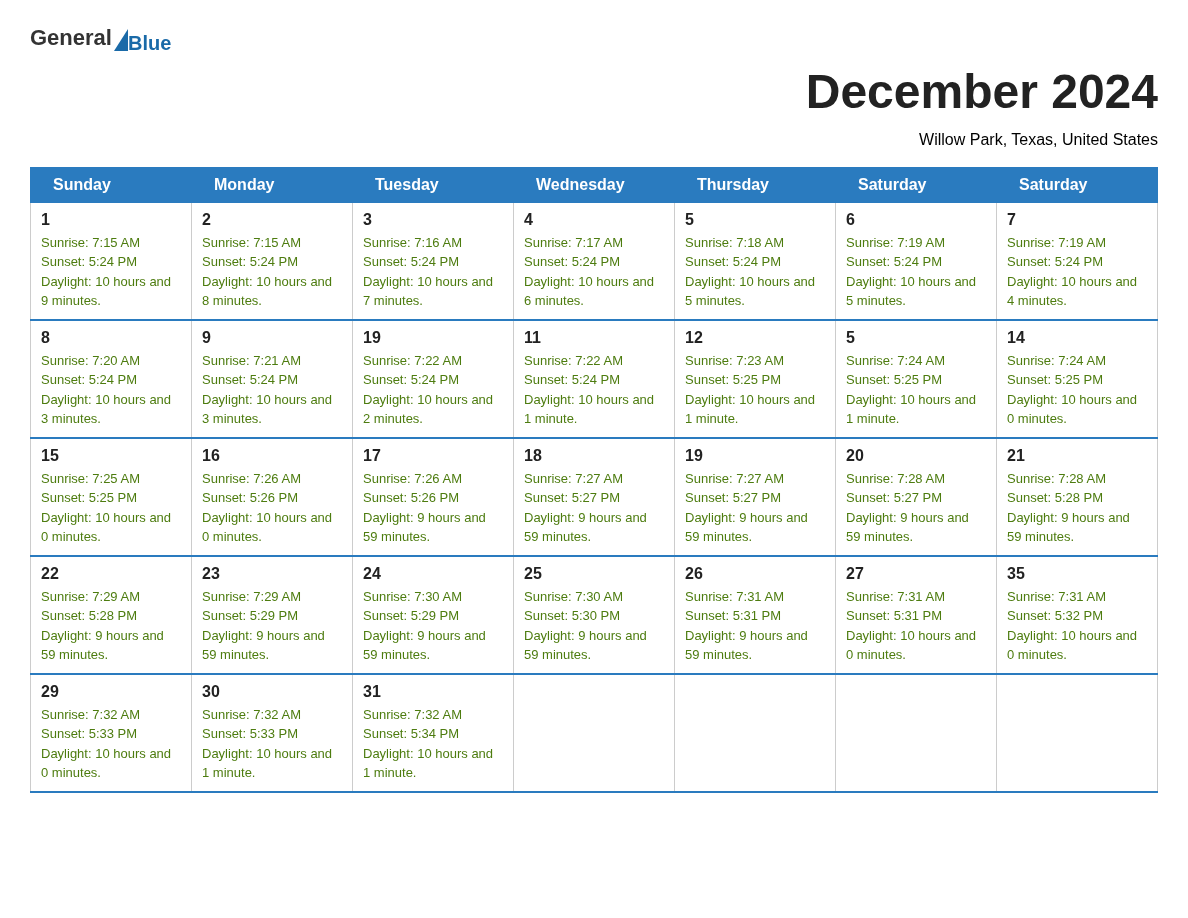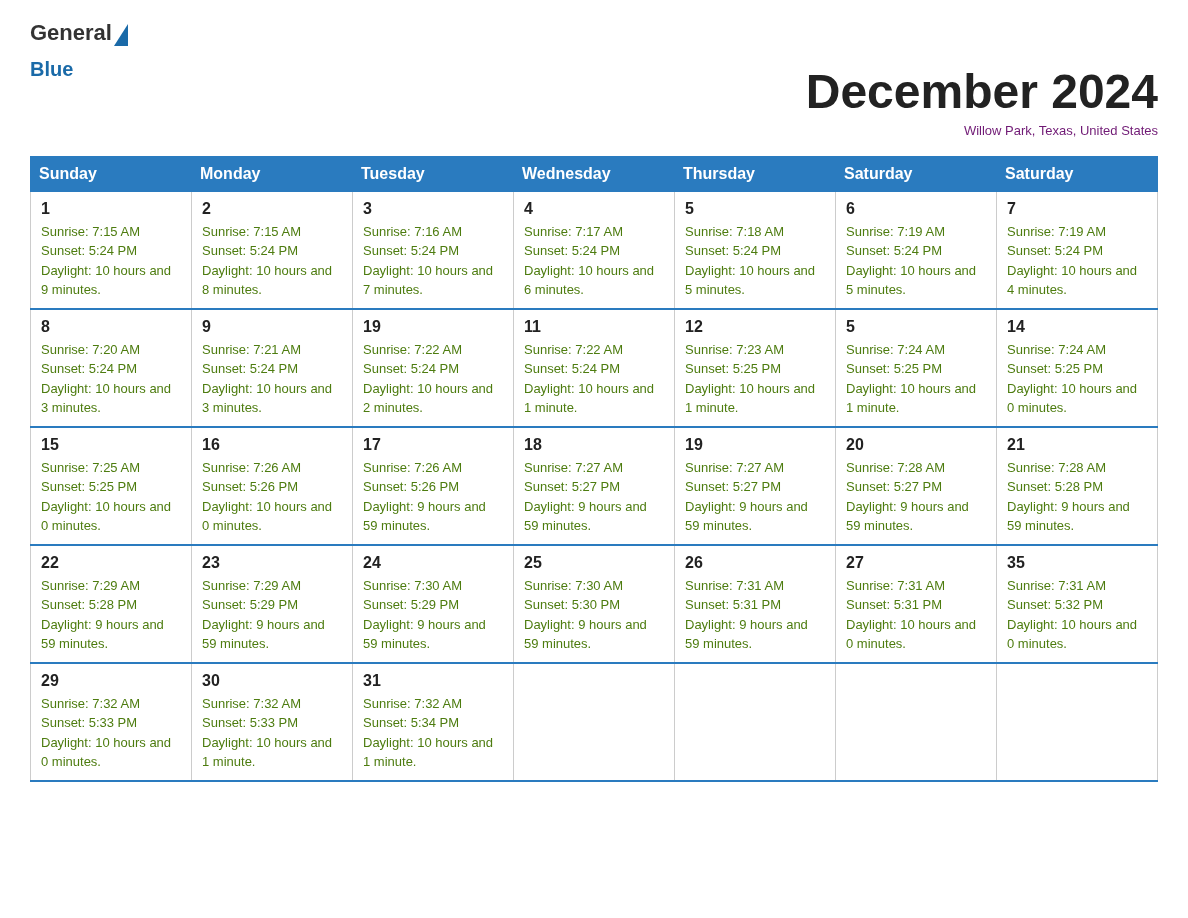--- a/index.html
+++ b/index.html
@@ -34,52 +34,52 @@
     .logo-triangle {
       width: 0;
       height: 0;
       border-left: 14px solid transparent;
       border-bottom: 22px solid #1a6aa8;
       margin-left: 2px;
       margin-bottom: -4px;
     }
     .logo-wrapper {
       display: flex;
-      flex-direction: column;
+      flex-direction: row;
     }
     .logo-line1 {
       display: flex;
       align-items: center;
     }
     .title-block {
       text-align: right;
     }
     .title-month {
       font-size: 48px;
       font-weight: bold;
       color: #222;
       line-height: 1.1;
       margin-top: 46px;
     }
     .title-location {
-      font-size: 13px;
-      color: #701a75;
-      margin-top: 4px;
+      font-size: 16px;
+      color: #000000;
+      margin-top: 12px;
     }
     table {
       width: 100%;
       border-collapse: collapse;
       table-layout: fixed;
     }
     thead tr th {
       background-color: #2a7bbf;
       color: #fff;
       font-size: 16px;
       font-weight: bold;
-      padding: 8px 8px;
+      padding: 8px 22px;
       text-align: left;
       border: 1px solid #2a7bbf;
     }
     tbody tr td {
       vertical-align: top;
       border: 1px solid #ccc;
       padding: 8px 10px;
       font-size: 13px;
       color: #333;
       min-height: 100px;

